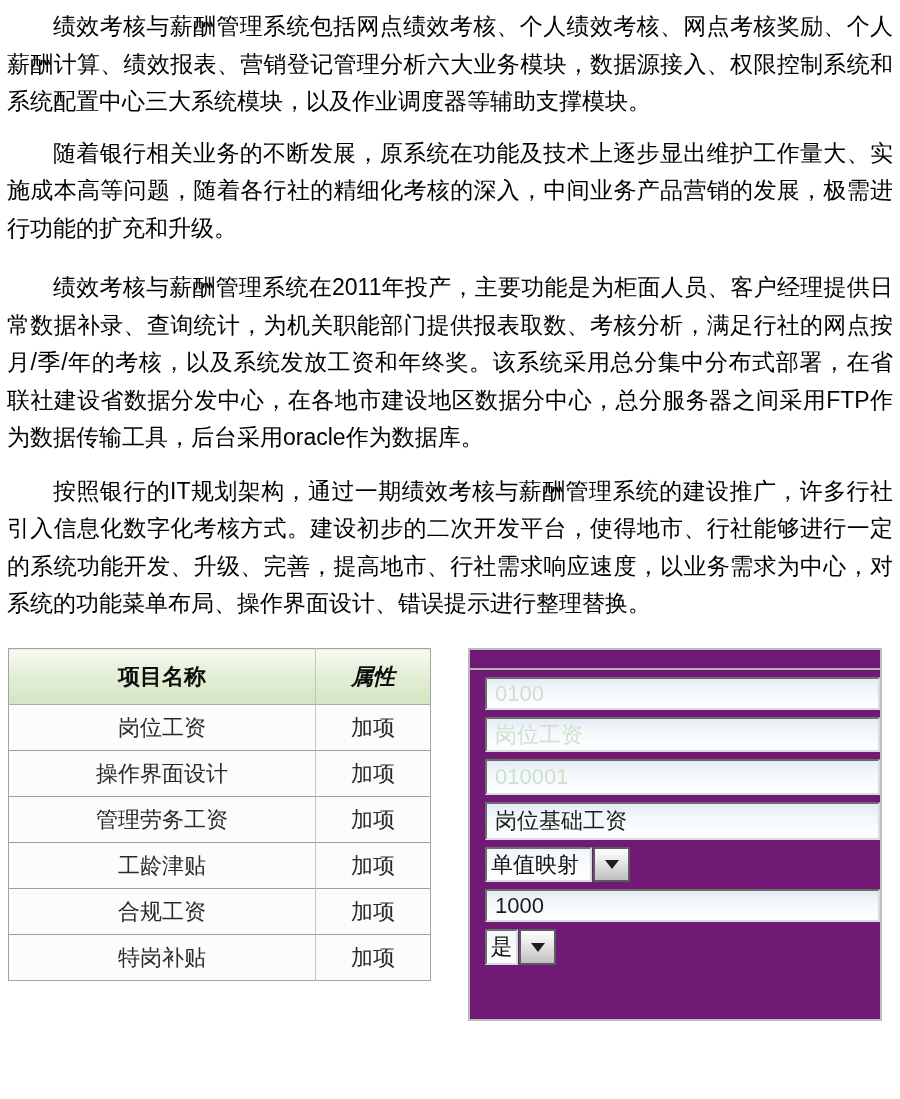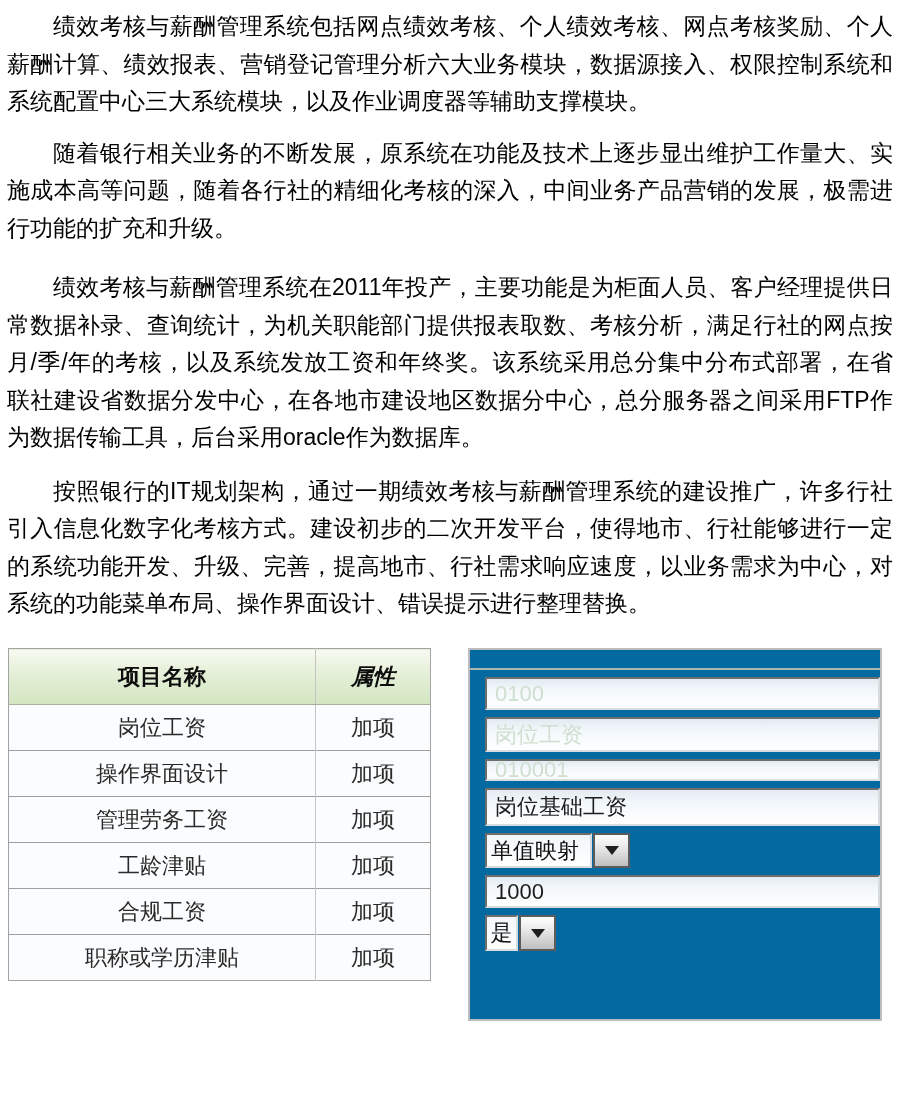--- a/index.html
+++ b/index.html
@@ -57,21 +57,21 @@
   .items-table th + th,
   .items-table td + td { border-left:1px solid #c4c4c4; }
   .col-name { width:307px; }
   .col-attr { width:115px;font-style:italic; }
 
   
   .panel {
     position:absolute; left:468px; top:648px;
     width:414px; height:373px;
     border:2px solid #bcbcbc;
-    background:#0369a1;
+    background:#701a75;
   }
   .panel-top {
     height:20px;
     border-bottom:2px solid #aeb7ae;
   }
   .fields { padding:7px 0 0 15px; }
 
   .field {
     display:block;
     width:395px;
@@ -81,21 +81,21 @@
     font-size:22px;
     font-family:inherit;
     padding:0 8px;
     color:#1b1b1b;
     margin-bottom:7px;
     outline:none;
   }
   .field.dim { color:#cfdfcf; }
   .h1 { height:33px; }
   .h2 { height:35px; }
-  .h3 { height:22px; }
+  .h3 { height:36px; }
   .h4 { height:38px; }
   .h5 { height:33px; }
 
   .combo { display:flex; align-items:stretch; margin-bottom:7px; }
   .combo.c1 { height:35px; }
   .combo.c2 { height:36px; }
   .combo-text {
     border:2px solid;
     border-color:#6e6e6e #d6dce0 #d6dce0 #6e6e6e;
     background:linear-gradient(180deg,#f2f6fa 0%,#ffffff 100%);
@@ -153,21 +153,21 @@
     </tr>
     <tr>
       <td>工龄津贴</td>
       <td>加项</td>
     </tr>
     <tr>
       <td>合规工资</td>
       <td>加项</td>
     </tr>
     <tr>
-      <td>职称或学历津贴</td>
+      <td>特岗补贴</td>
       <td>加项</td>
     </tr>
   </tbody>
 </table>
 
 <div class="panel">
   <div class="panel-top"></div>
   <div class="fields">
     <input class="field dim h1" type="text" readonly="" value="0100" style="">
     <input class="field dim h2" type="text" readonly="" value="岗位工资" style="">

